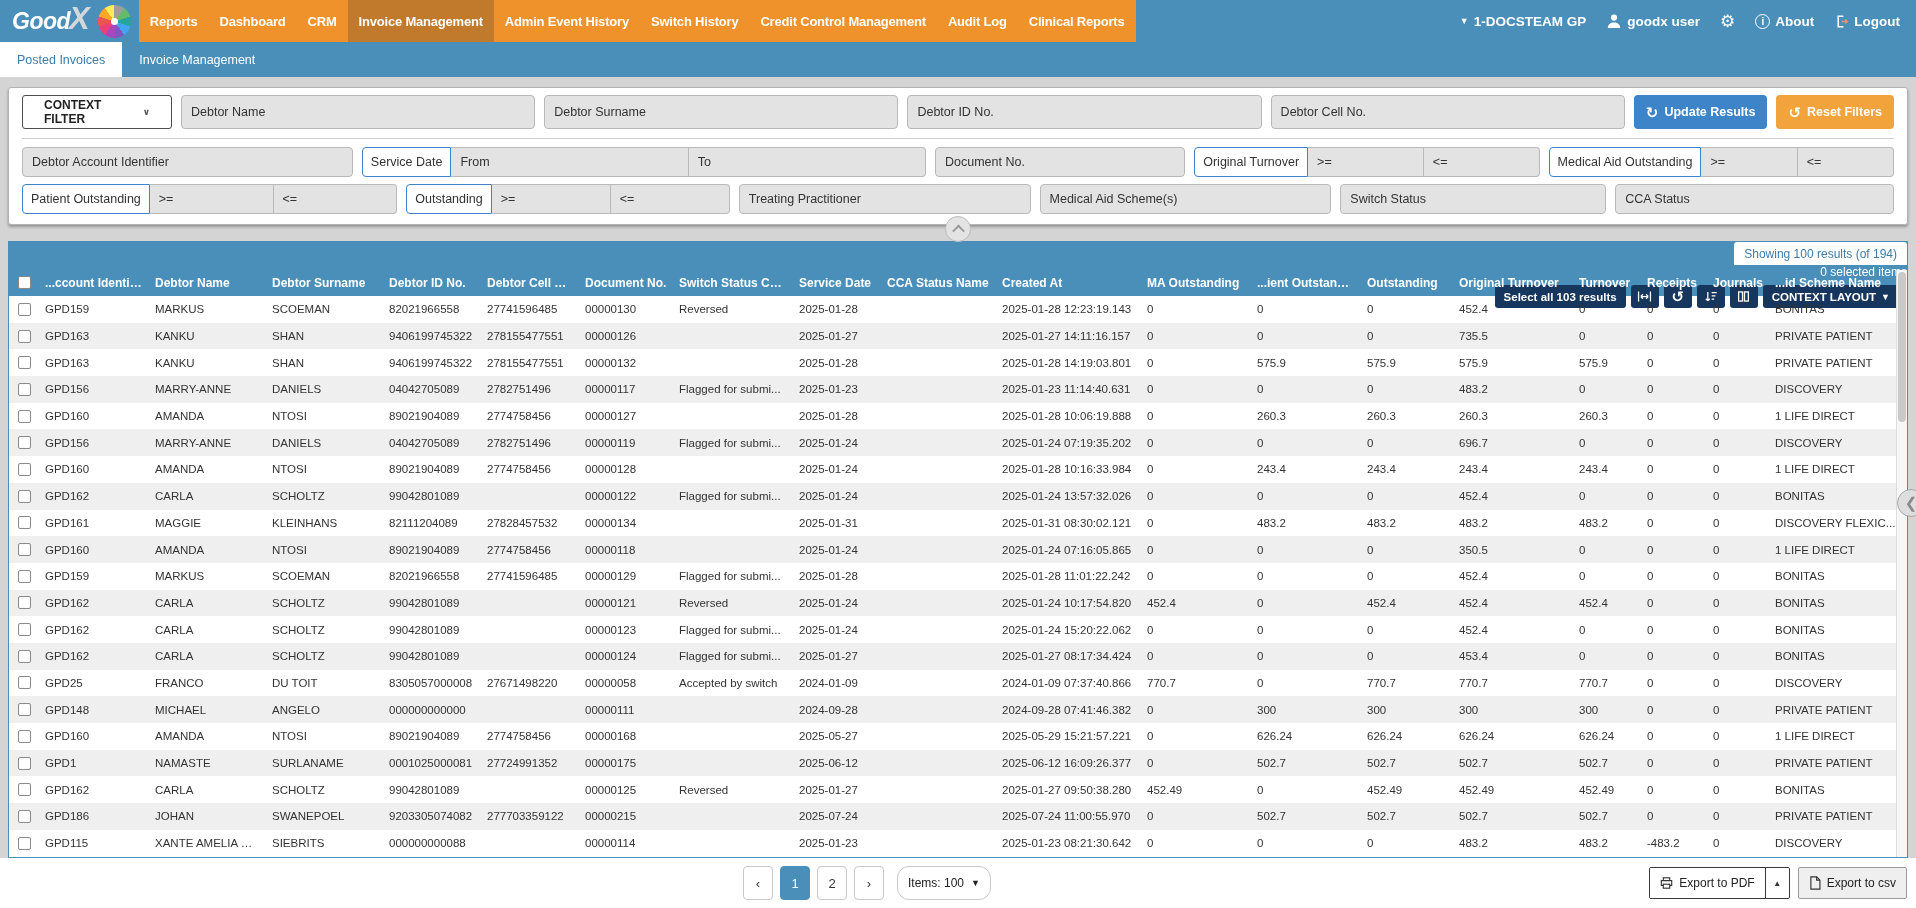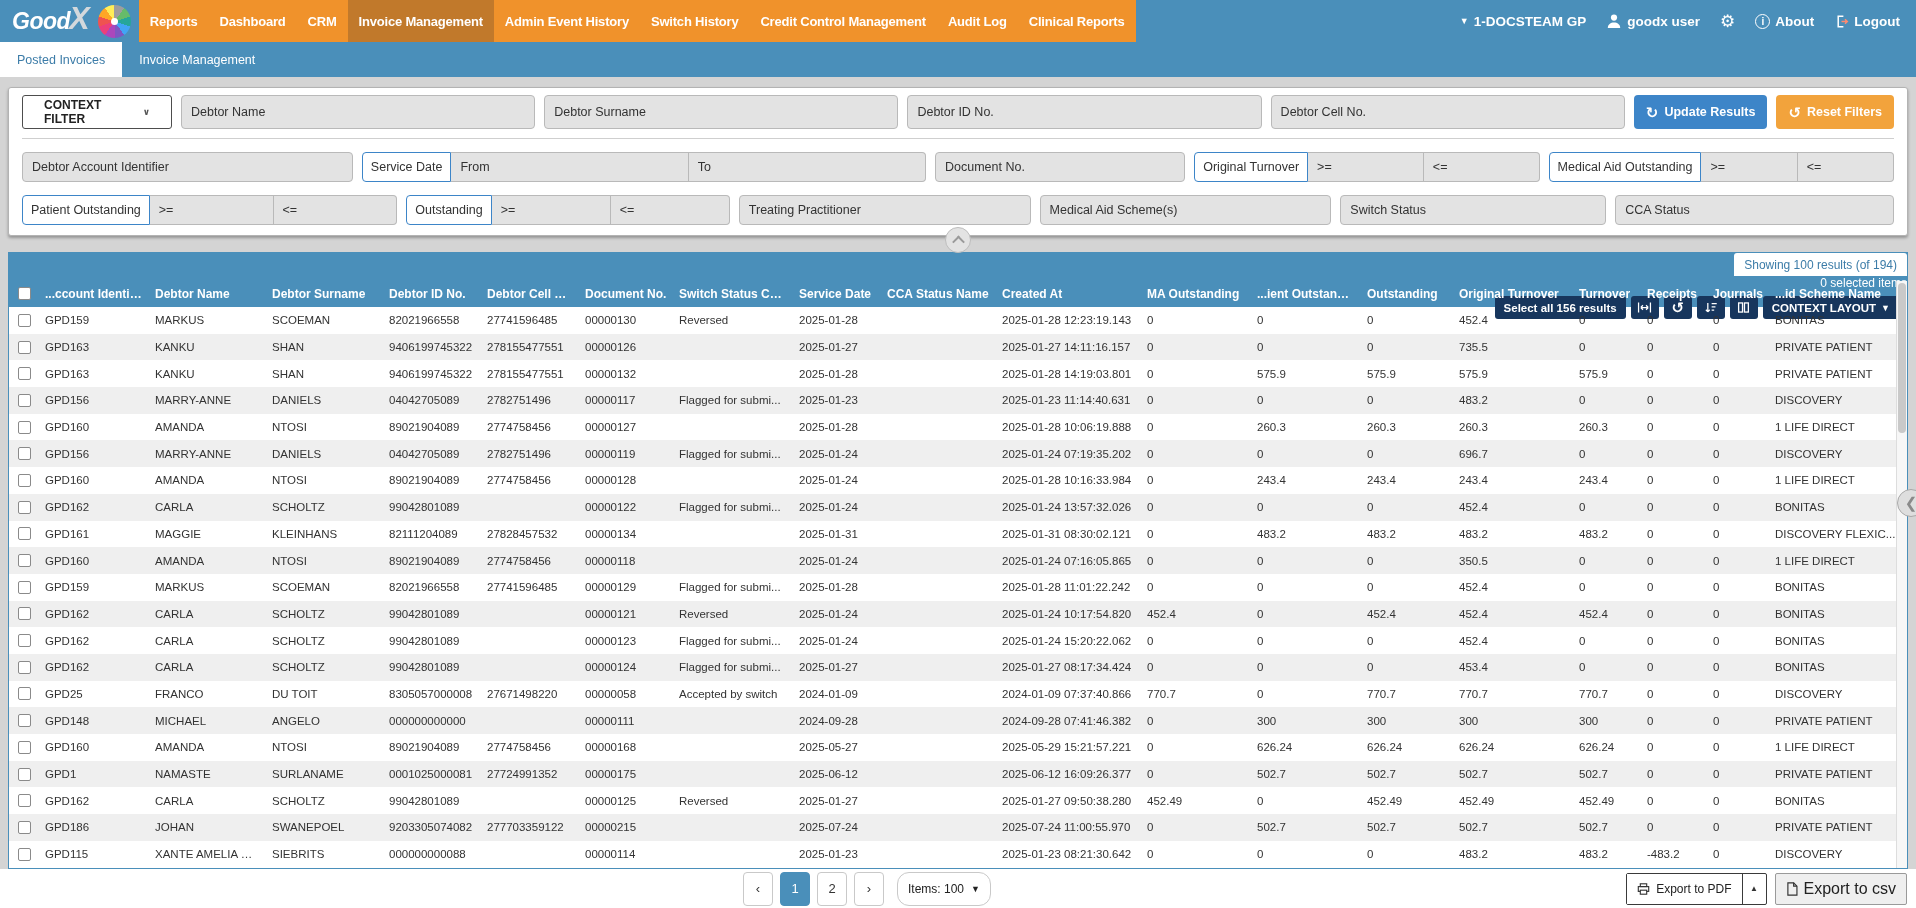--- a/index.html
+++ b/index.html
@@ -28,21 +28,21 @@
   .gear-glyph { font-size:17px; line-height:1; }
   .info-circle { width:15px; height:15px; border:1.5px solid #fff; border-radius:50%; display:flex; align-items:center; justify-content:center; font-size:10px; font-weight:700; }
   
   .tabbar { height:35px; background:#4a8fba; display:flex; align-items:stretch; flex:0 0 auto; }
   .tab { display:flex; align-items:center; padding:0 17px; font-size:12.5px; color:#fff; cursor:pointer; }
   .tab.active { background:#fff; color:#3c7ca8; }
   
   .filter-panel { margin:10px 8px 0; background:#fff; border:1px solid #b3b3b3; border-radius:3px; padding:7px 7px 10px; box-shadow:0 2px 3px rgba(0,0,0,.3); flex:0 0 auto; }
   .f-row { display:flex; gap:9px; margin:0 6px; align-items:stretch; }
   .f-row.first { padding-bottom:9px; border-bottom:1px solid #cfcfcf; margin-bottom:8px; }
-  .f-row + .f-row { margin-top:13px; }
+  .f-row + .f-row { margin-top:7px; }
   .f-input { background:#e3e3e3; border:1px solid #b9b9b9; border-radius:4px; height:30px; padding:0 9px; font-size:12.5px; color:#333; min-width:0; font-family:inherit; }
   .f-row.first .f-input, .f-row.first .btn, .f-row.first .ctx-select { height:34px; }
   input::placeholder { color:#333; opacity:1; }
   .ctx-select { width:150px; flex:0 0 auto; background:#fff; border:1px solid #4d4d4d; border-radius:3px; display:flex; align-items:center; justify-content:space-between; padding:0 21px; font-weight:700; font-size:12px; color:#222; cursor:pointer; }
   .f-group { display:flex; min-width:0; }
   .f-group-label { background:#fff; border:1px solid #3d85c8; border-radius:4px 0 0 4px; display:flex; align-items:center; padding:0 8px; font-size:12.5px; color:#333; white-space:nowrap; }
   .f-group .f-input { flex:1; border-radius:0; border-left:none; }
   .f-group .f-input:last-child { border-radius:0 4px 4px 0; }
   .btn { border:none; border-radius:4px; color:#fff; font-weight:700; font-size:12.5px; display:flex; align-items:center; gap:6px; padding:0 12px; cursor:pointer; flex:0 0 auto; white-space:nowrap; font-family:inherit; }
   .btn.blue { background:#3d85c8; }
@@ -77,21 +77,21 @@
   
   .pager-bar { flex:1; background:#fff; display:flex; align-items:center; position:relative; }
   .pager-group { position:absolute; left:50%; transform:translateX(-215px); display:flex; align-items:center; gap:7px; }
   .pg-btn { min-width:30px; height:34px; background:#fff; border:1px solid #c9c9c9; border-radius:4px; display:flex; align-items:center; justify-content:center; font-size:13px; color:#333; cursor:pointer; padding:0 9px; }
   .pg-btn.active { background:#4a8fba; border-color:#4a8fba; color:#fff; }
   .items-select { height:34px; background:#fff; border:1px solid #c9c9c9; border-radius:12px; display:flex; align-items:center; gap:7px; padding:0 10px; font-size:12px; color:#222; cursor:pointer; margin-left:6px; }
   .export-area { position:absolute; right:9px; display:flex; align-items:center; }
   .pdf-group { display:flex; align-items:stretch; border:1px solid #3a3a3a; border-radius:2px; background:#fff; height:32px; }
   .exp-btn { display:flex; align-items:center; gap:6px; padding:0 10px; font-size:12px; color:#222; cursor:pointer; background:#fff; }
   .pdf-caret { width:24px; display:flex; align-items:center; justify-content:center; border-left:1px solid #3a3a3a; font-size:8px; color:#333; cursor:pointer; }
-  .csv-btn { margin-left:8px; height:32px; border:1px solid #9a9a9a; border-radius:2px; background:#efefef; display:flex; align-items:center; gap:6px; padding:0 10px; font-size:16px; color:#222; cursor:pointer; }
+  .csv-btn { margin-left:8px; height:32px; border:1px solid #9a9a9a; border-radius:2px; background:#efefef; display:flex; align-items:center; gap:6px; padding:0 10px; font-size:12px; color:#222; cursor:pointer; }
 </style>
 </head>
 <body>
 
 <div class="topbar">
   <div class="logo">
     <span class="logo-good">Good</span>
       <span class="logo-x">X</span>
     <span class="pinwheel"></span>
   </div>
@@ -200,21 +200,21 @@
   <div class="collapse-circle">
     <span class="chev-up"></span>
   </div>
 </div>
 
 <div class="table-wrap">
   <div class="tb-toolbar">
     <span class="showing-tab">Showing 100 results (of 194)</span>
     <span class="selected-text">0 selected items</span>
     <div class="tb-actions">
-      <span class="navy-btn">Select all 156 results</span>
+      <span class="navy-btn">Select all 103 results</span>
       <span class="navy-btn icon-btn">
         <svg width="15" height="13" viewBox="0 0 24 20">
             <path d="M2.5 2v16M21.5 2v16M6 10h12M6 10l3.5-3.5M6 10l3.5 3.5M18 10l-3.5-3.5M18 10l-3.5 3.5" stroke="#fff" stroke-width="2" fill="none"></path>
           </svg>
       </span>
       <span class="navy-btn icon-btn">
           <span class="undo-glyph">↺</span>
         </span>
       <span class="navy-btn icon-btn">
         <svg width="14" height="13" viewBox="0 0 22 20">

